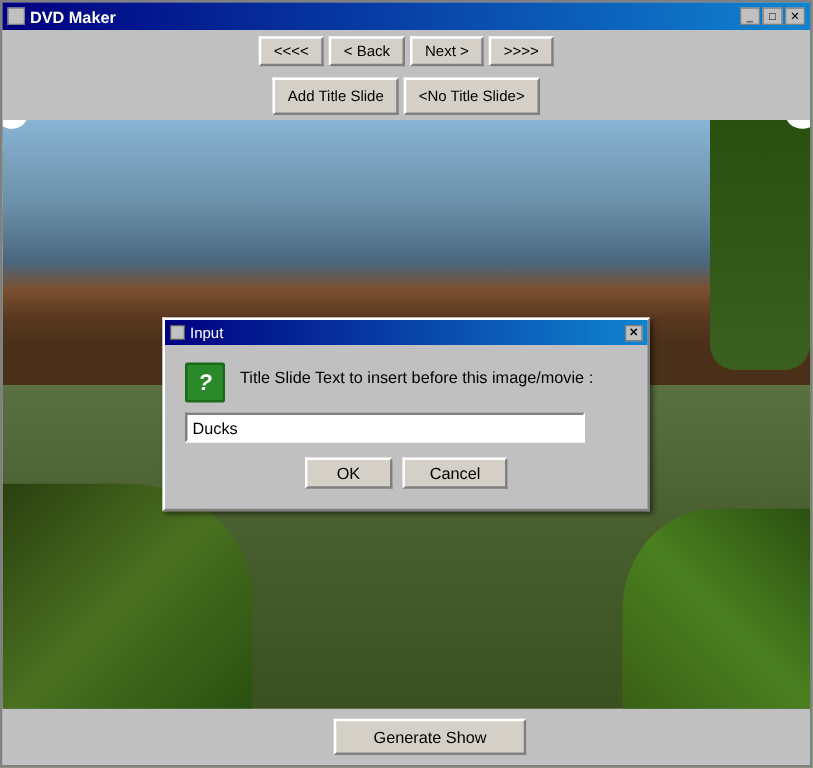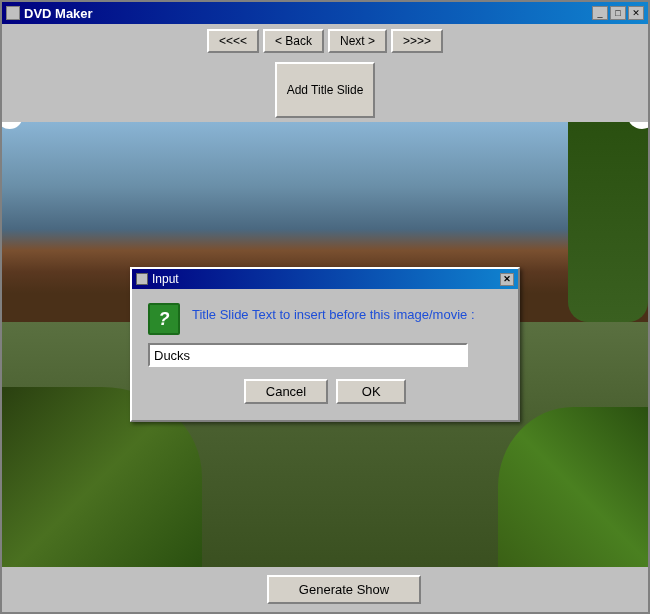--- a/index.html
+++ b/index.html
@@ -89,21 +89,21 @@
       align-items: center;
       justify-content: center;
       gap: 4px;
       padding: 4px 5px;
       background: #c0c0c0;
     }
     .slide-btn {
       background: #d4d0c8;
       border: 2px solid;
       border-color: #ffffff #808080 #808080 #ffffff;
-      padding: 19px 10px;
+      padding: 6px 10px;
       font-size: 12px;
       cursor: pointer;
     }
 
     
     .main-image {
       flex: 1;
       position: relative;
       overflow: hidden;
     }
@@ -311,21 +311,21 @@
       align-items: center;
       justify-content: center;
       color: white;
       font-size: 18px;
       font-weight: bold;
       font-style: italic;
       border-radius: 2px;
     }
     .dialog-label {
       font-size: 13px;
-      color: #1d4ed8;
+      color: #000000;
       padding-top: 4px;
     }
     .dialog-input {
       width: 320px;
       height: 24px;
       border: 2px solid;
       border-color: #808080 #ffffff #ffffff #808080;
       background: white;
       font-size: 13px;
       padding: 2px 4px;
@@ -365,20 +365,21 @@
 
   <div class="toolbar">
     <button class="nav-btn">&lt;&lt;&lt;&lt; </button>
     <button class="nav-btn">&lt; Back</button>
     <button class="nav-btn">Next &gt;</button>
     <button class="nav-btn"> &gt;&gt;&gt;&gt;</button>
   </div>
 
   <div class="slide-toolbar">
     <button class="slide-btn">Add Title Slide</button>
+    <button class="slide-btn">&lt;No Title Slide&gt;</button>
   </div>
 
   <div class="main-image">
     <div class="duck-scene">
       <div class="water"></div>
       <div class="grass"></div>
       <div class="plant-left"></div>
       <div class="plant-right"></div>
       <div class="tree-right"></div>
 
@@ -412,22 +413,22 @@
           <div class="dialog-close-btn">✕</div>
         </div>
 
         <div class="dialog-content">
           <div class="dialog-row">
             <div class="question-icon">?</div>
             <span class="dialog-label">Title Slide Text to insert before this image/movie :</span>
           </div>
           <input type="text" class="dialog-input" value="Ducks" style="">
           <div class="dialog-buttons">
+            <button class="dialog-btn">OK</button>
             <button class="dialog-btn">Cancel</button>
-            <button class="dialog-btn">OK</button>
           </div>
         </div>
       </div>
     </div>
   </div>
 
   <div class="bottom-bar">
     <button class="generate-btn">Generate Show</button>
   </div>
 

